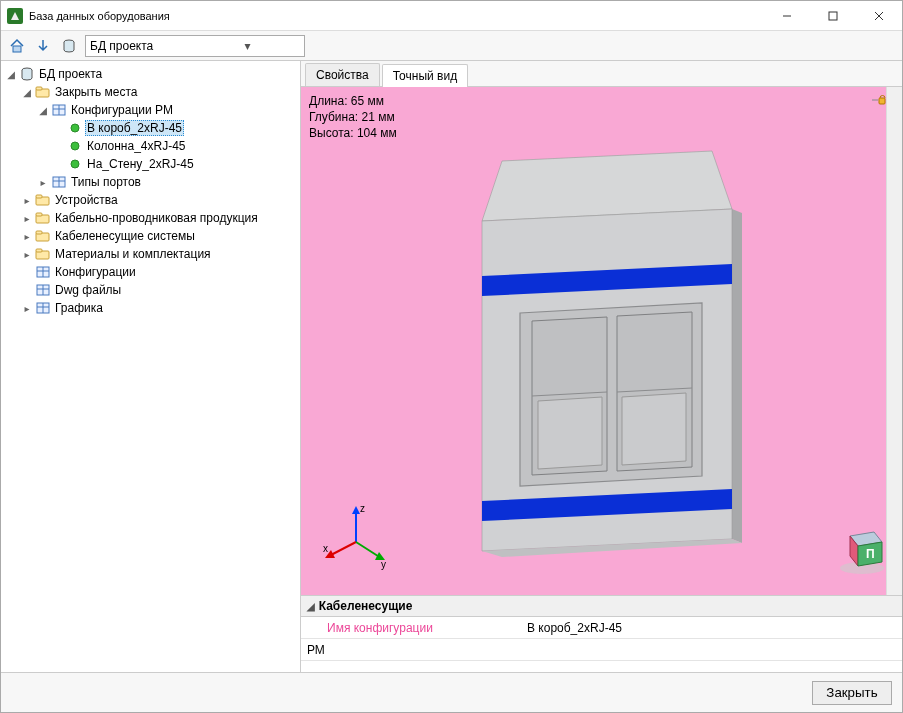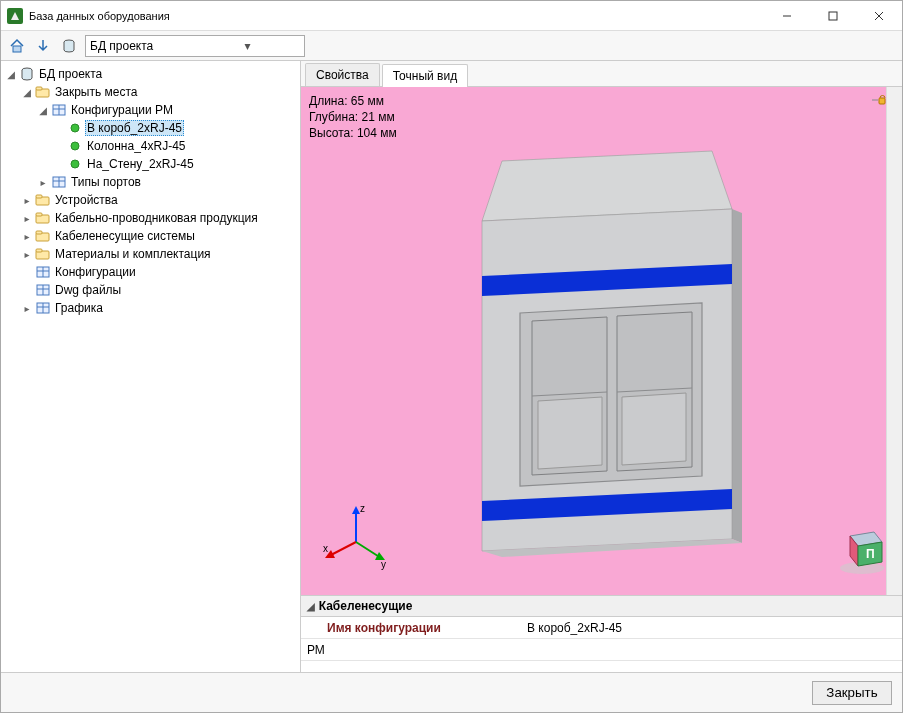--- a/index.html
+++ b/index.html
@@ -56,21 +56,21 @@
   .viewcube { position:absolute; right:12px; bottom:16px; }
   .scrollbar-v { position:absolute; right:0; top:0; bottom:0; width:16px; background:#f0f0f0; border-left:1px solid #ddd; }
 
   .model-svg { position:absolute; left:50%; top:50%; transform:translate(-50%,-50%); }
 
   
   .props { height:76px; display:flex; flex-direction:column; }
   .props-header { background:#f0f0f0; border-bottom:1px solid #ccc; padding:3px 6px; font-weight:bold; display:flex; align-items:center; gap:4px; }
   .props-header .tri { font-size:10px; color:#555; }
   .prop-row { display:flex; border-bottom:1px solid #e4e4e4; height:22px; align-items:center; }
-  .prop-row .k { width:220px; padding-left:26px; color:#7f1d1d;font-weight:bold; }
+  .prop-row .k { width:220px; padding-left:26px; color:#ec4899; }
   .prop-row .v { flex:1; padding-left:6px; }
 
   
   .footer { height:40px; border-top:1px solid #ccc; display:flex; justify-content:flex-end; align-items:center; padding:16px 10px; background:#f7f7f7; }
   .footer button { width:80px; height:24px; border:1px solid #aaa; background:#eee; }
 </style>
 </head>
 <body>
 
 <div class="titlebar">

